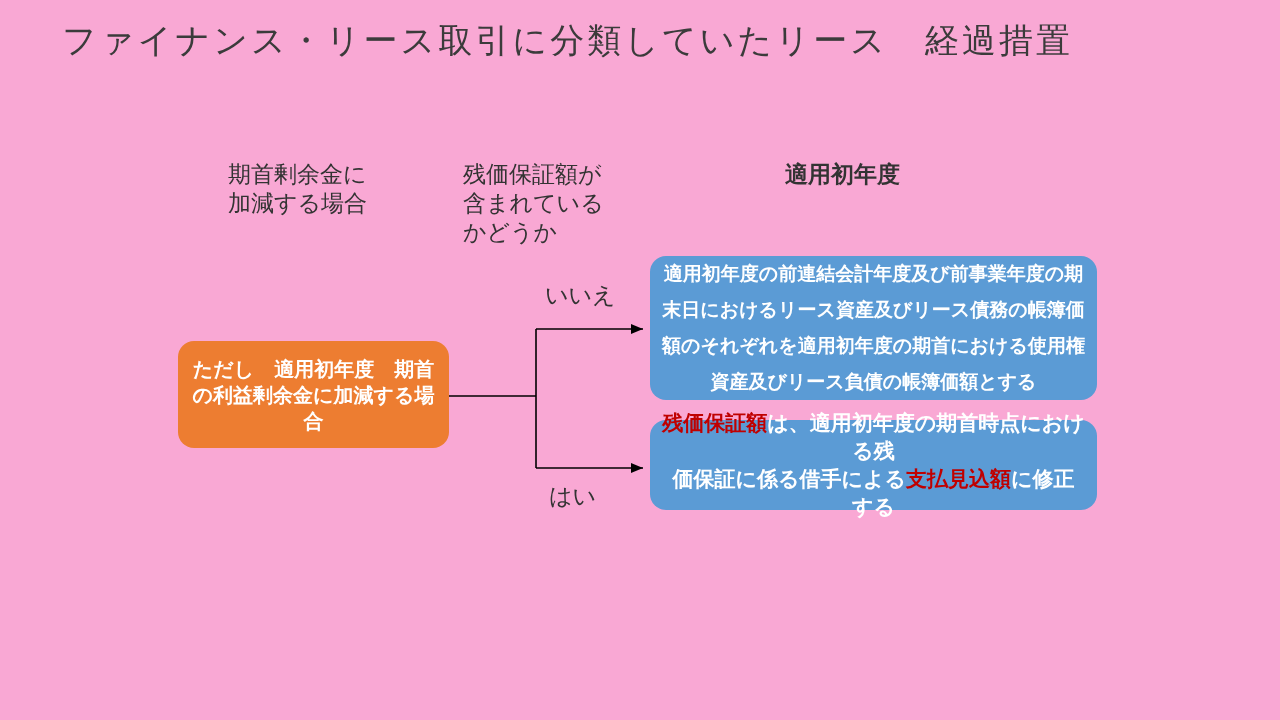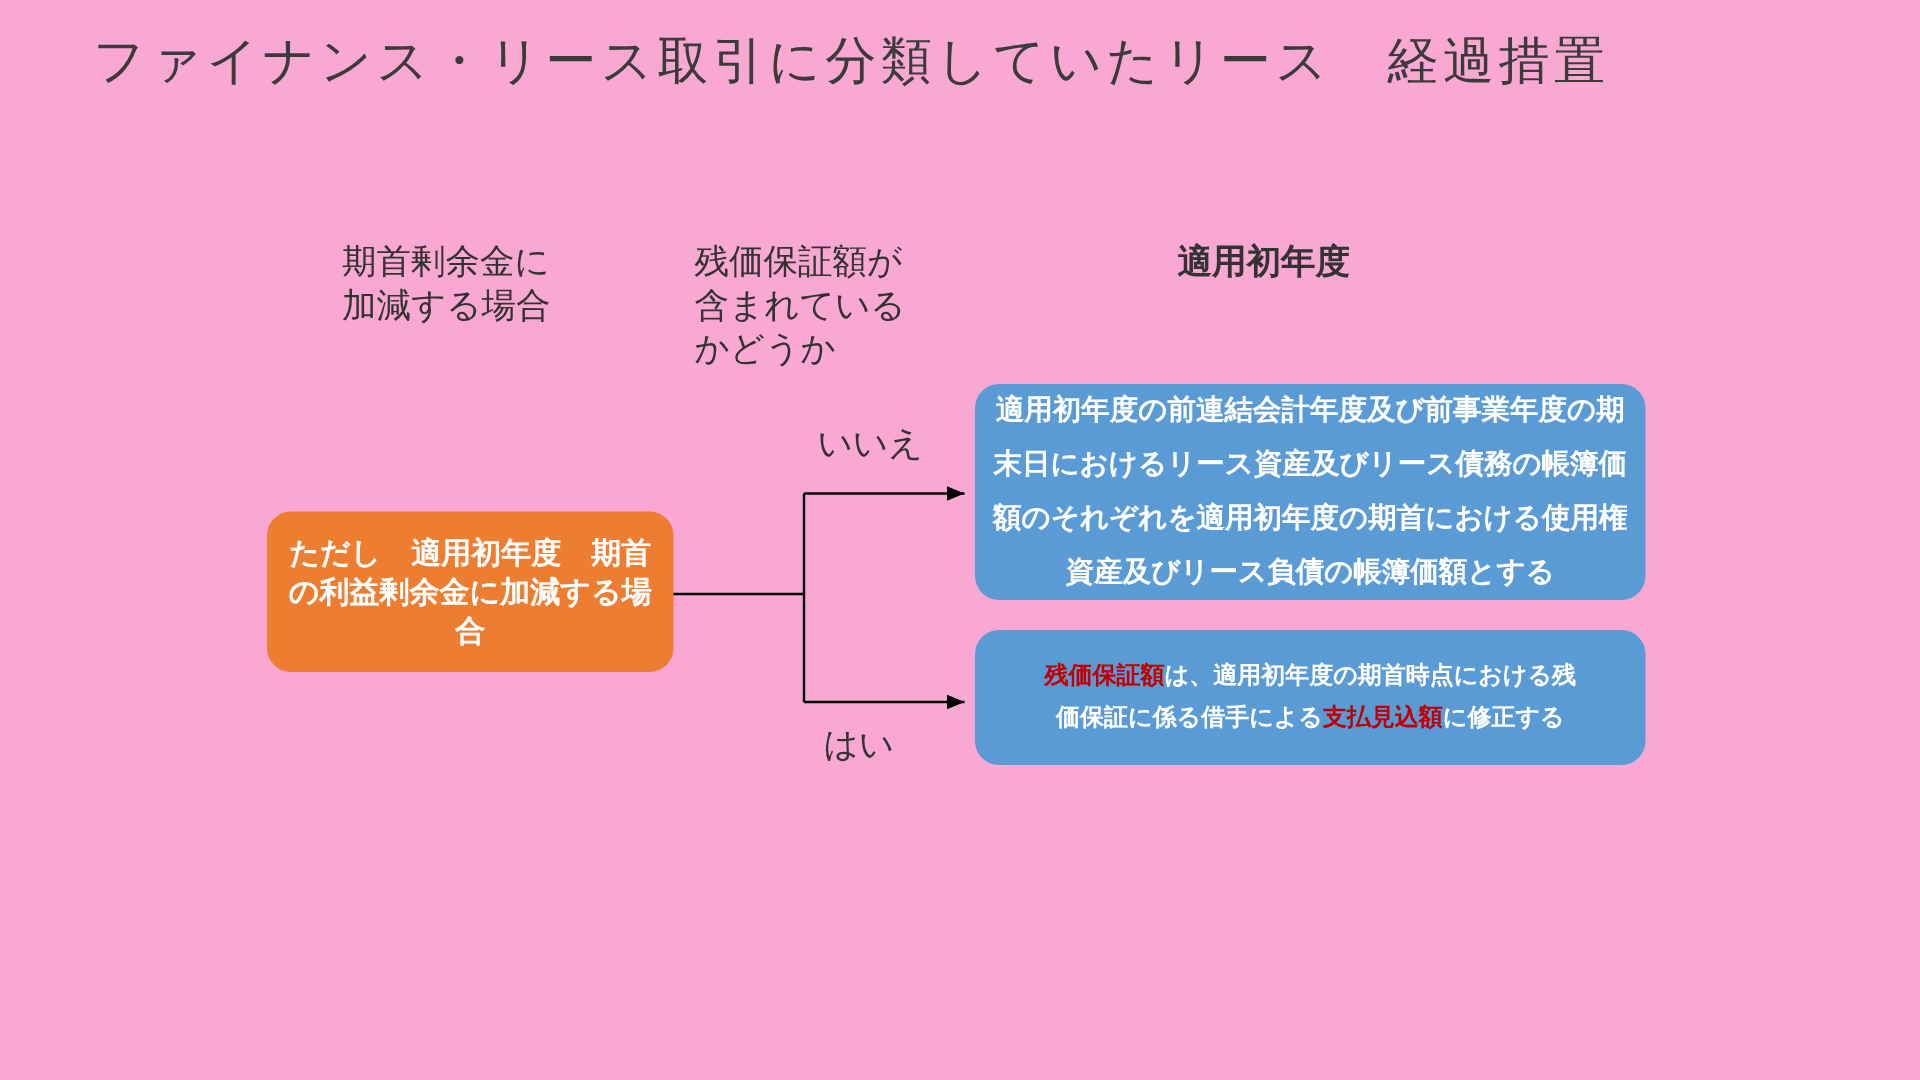--- a/index.html
+++ b/index.html
@@ -69,21 +69,21 @@
     width: 447px;
     height: 144px;
     font-size: 19px;
     line-height: 36px;
   }
   .outcome-yes {
     left: 650px;
     top: 420px;
     width: 447px;
     height: 90px;
-    font-size: 16px;
+    font-size: 21px;
     line-height: 28px;
   }
   .outcome-yes .em { color: #C00000; }
 
   .branch-label {
     font-size: 23px;
     color: #333333;
   }
   .branch-no { left: 545px; top: 280px; text-align: center; }
   .branch-yes { left: 549px; top: 481px; }

